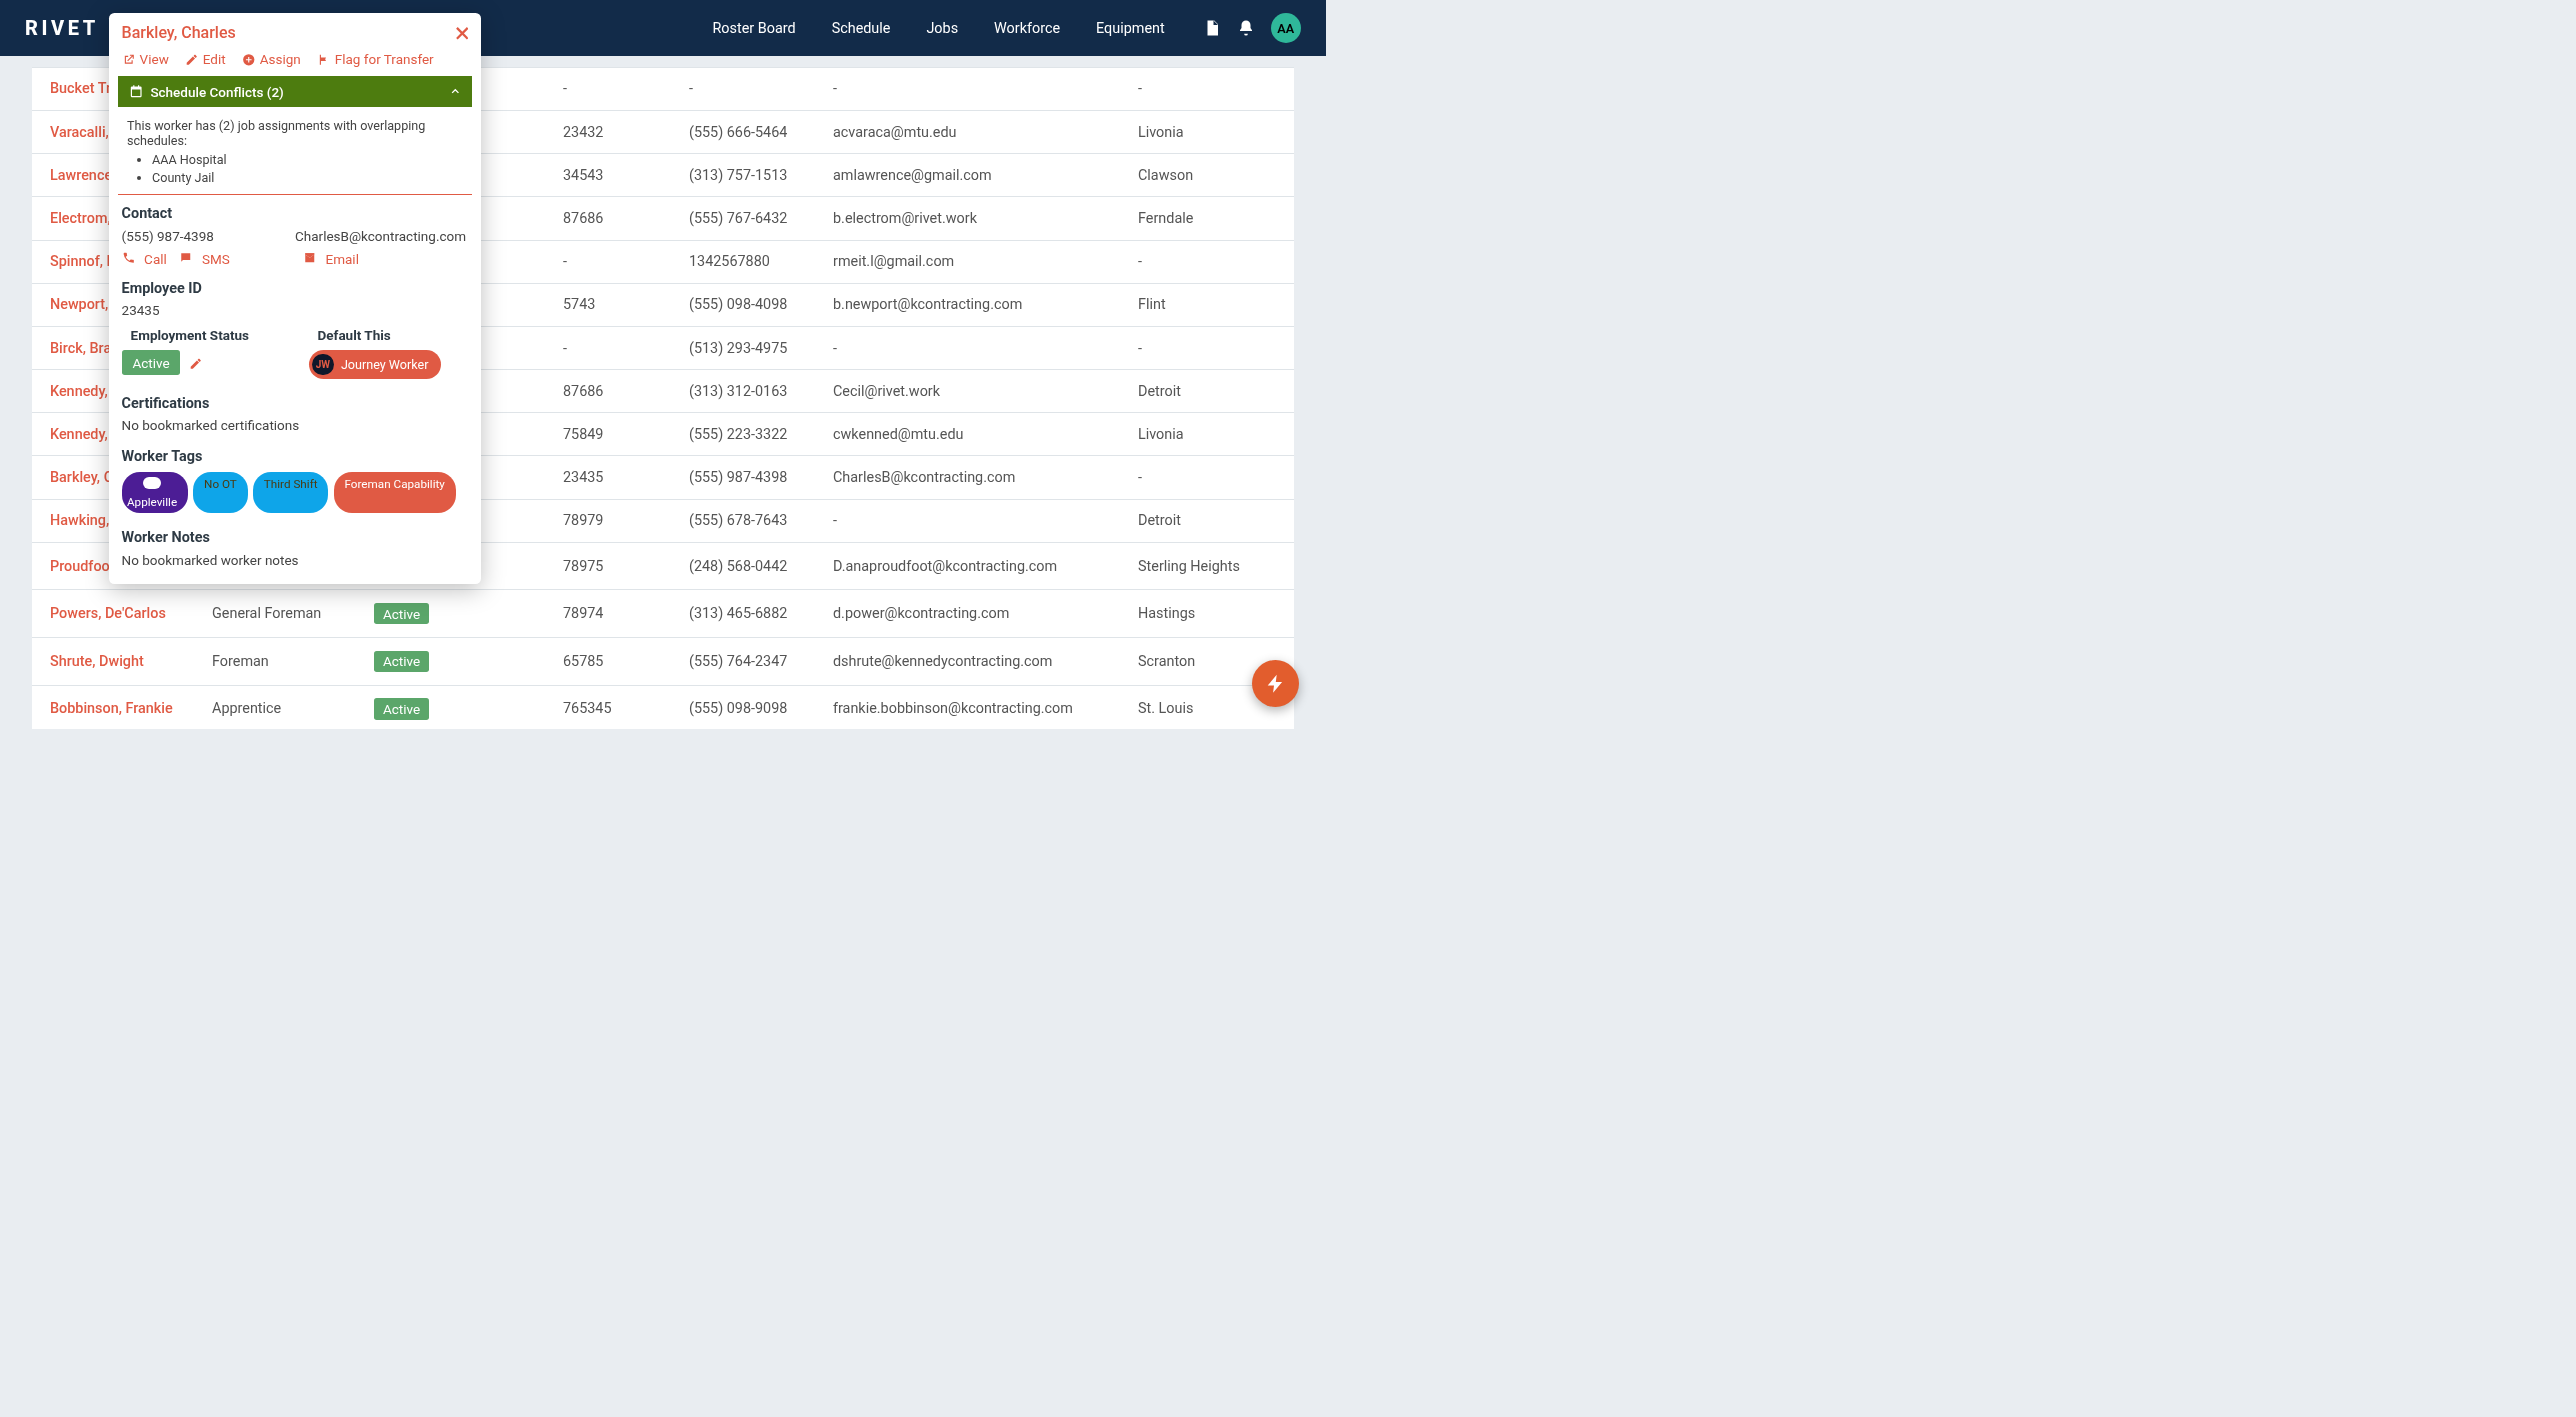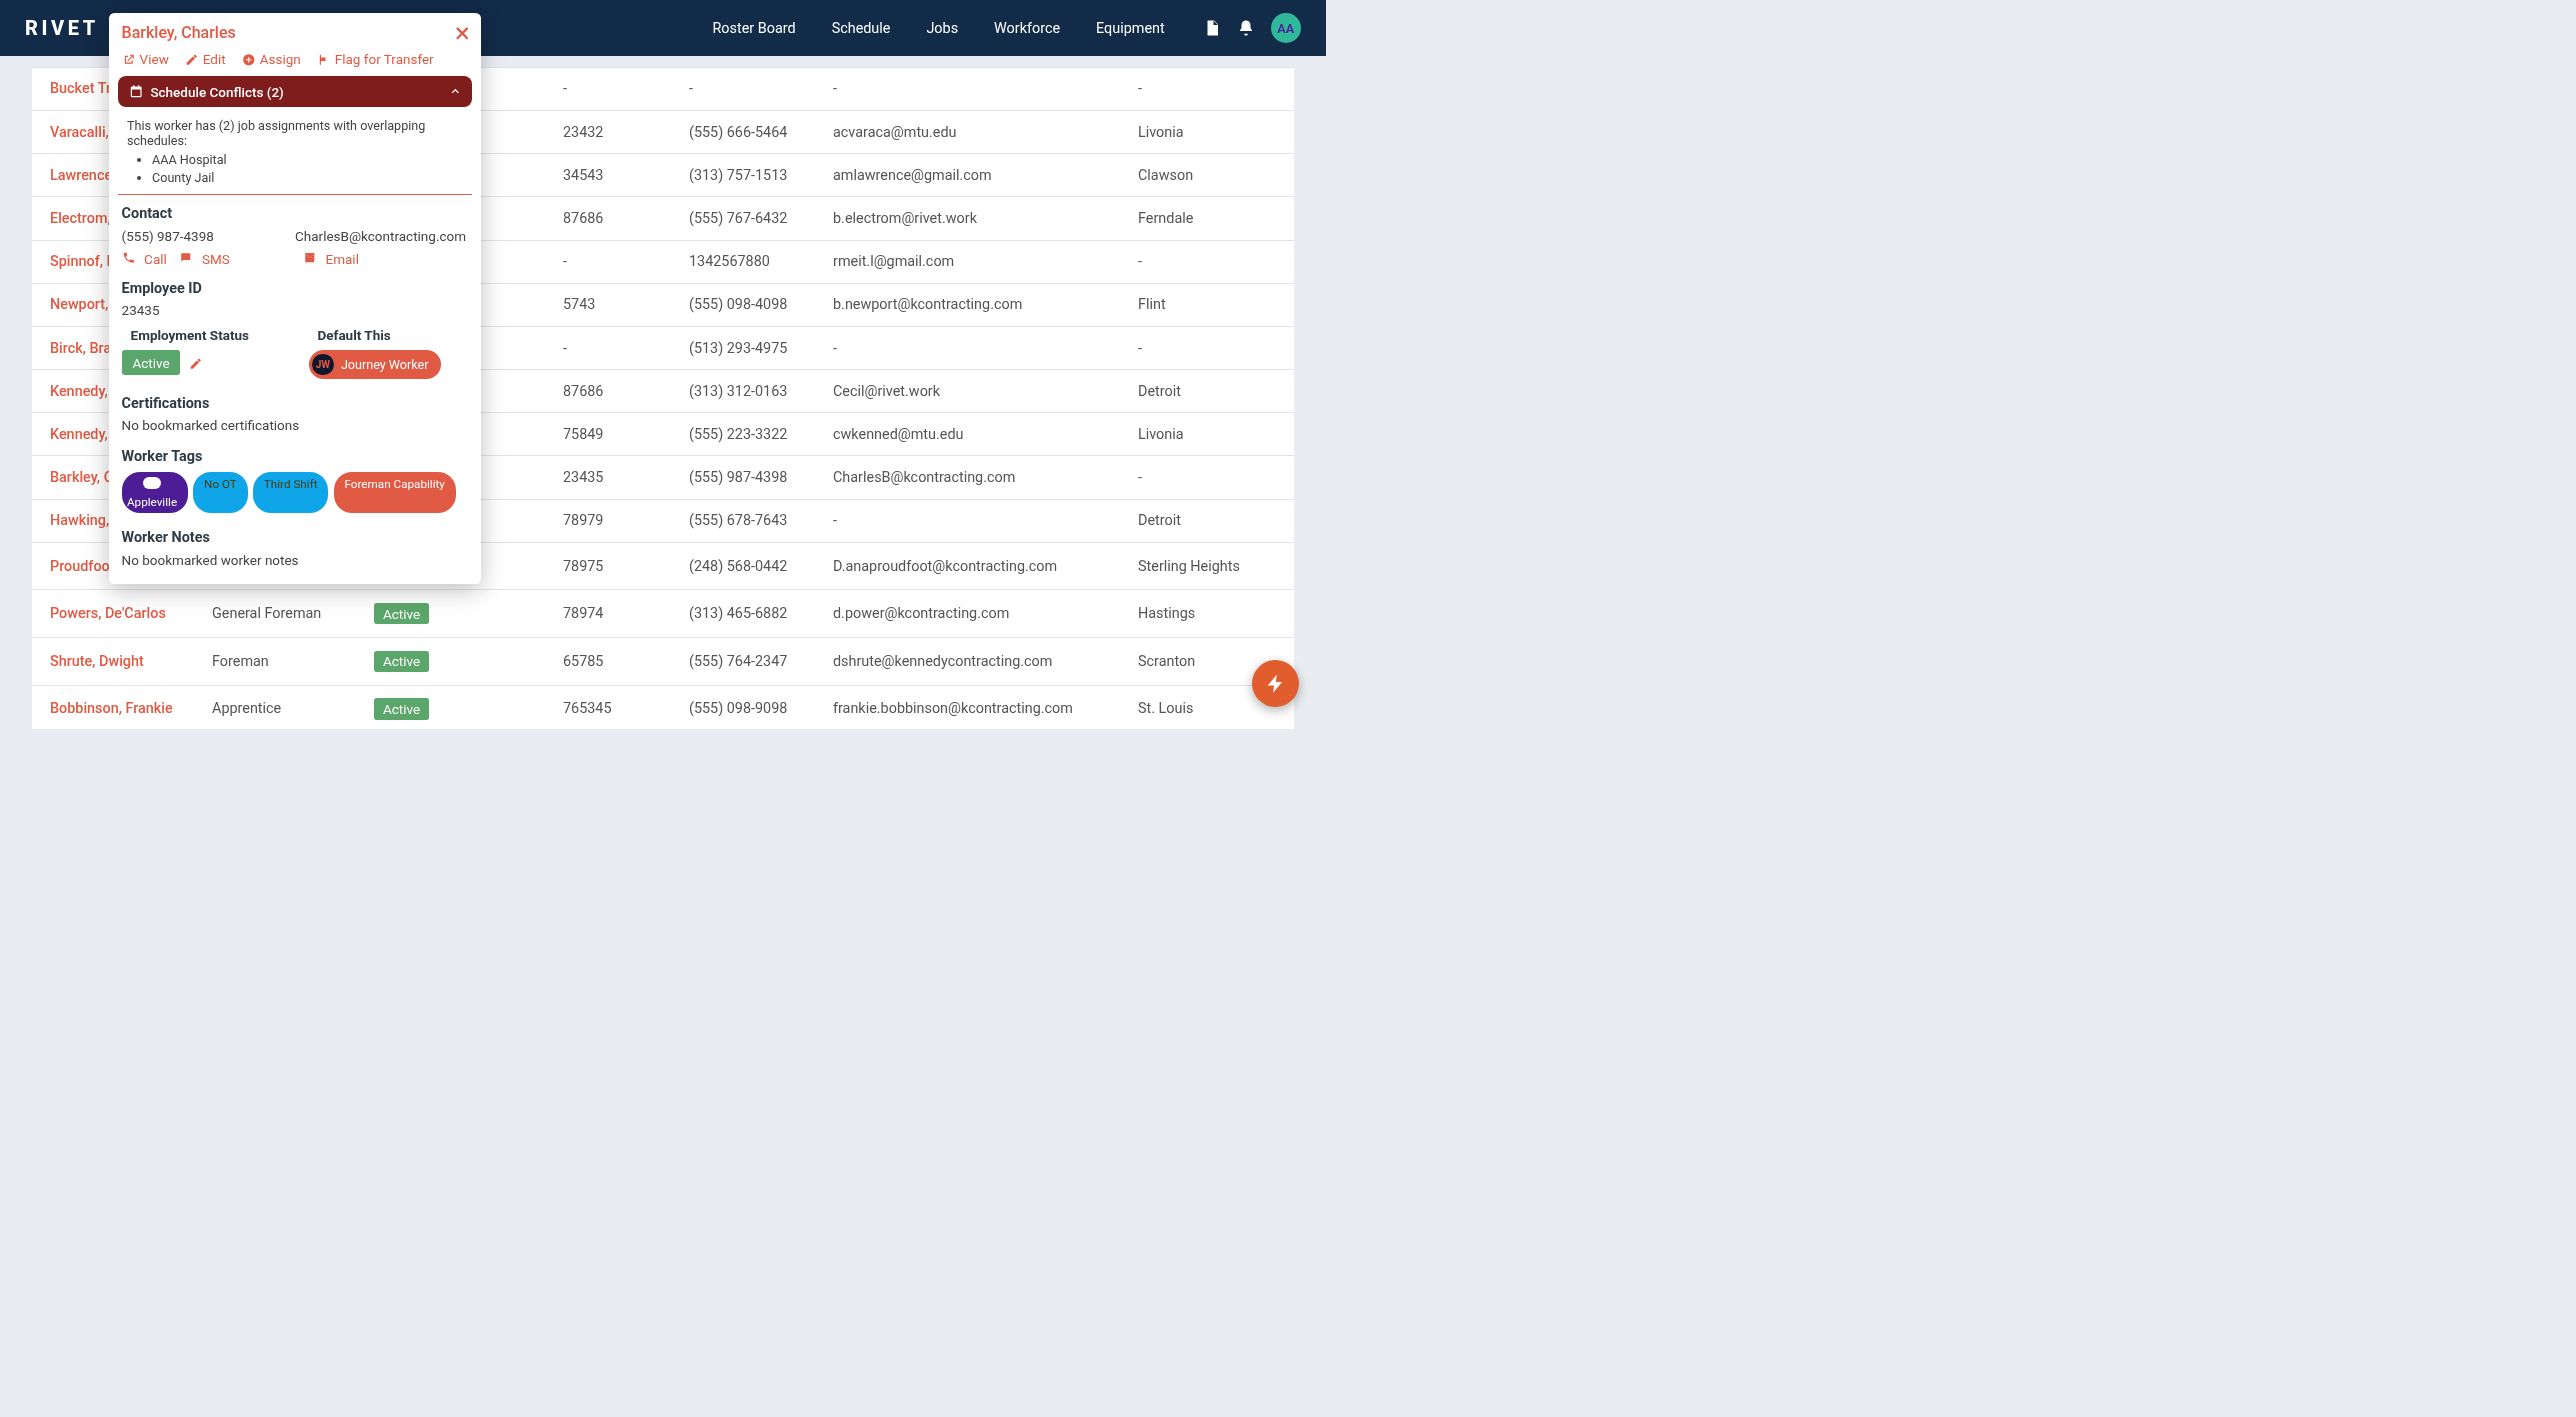--- a/index.html
+++ b/index.html
@@ -37,21 +37,21 @@
     font-weight: 400;
     cursor: pointer;
     padding: 5.4px 7.2px;
     text-align: center;
   }
   .nav-icons { display:flex; align-items:center; gap:16px; margin-left:9px; }
   .nav-icon { width:18px; height:18px; fill:#fff; cursor:pointer; }
   .avatar {
     width: 30.5px; height:30.5px; border-radius:50%;
     background:#2fb89a; display:flex; align-items:center; justify-content:center;
-    color:#4c1d95; font-weight:600; font-size:12.6px; cursor:pointer;
+    color:#000000; font-weight:600; font-size:12.6px; cursor:pointer;
   }
 
   
   .table-wrap {
     margin-top: 10.8px;
     padding: 0 32px;
   }
   table { border-collapse: collapse; width:100%; background:#fff; }
   tr { border-top:0.9px solid #dfe4e8; }
   td { padding: 12.6px 9px; font-size:14.4px; vertical-align:middle; }
@@ -96,23 +96,23 @@
     display:flex; gap:16px; padding:5.4px 12.6px 9px 12.6px; align-items:center;
   }
   .pop-action {
     display:flex; align-items:center; gap:4.5px;
     color:#e05a44; font-size:13.5px; cursor:pointer;
   }
   .pop-action svg { width:13.5px; height:13.5px; fill:#e05a44; }
 
   .conflict-bar {
     margin:0 9px;
-    background:#7f1d1d;
+    background:#4d7c0f;
     color:#fff;
-    border-radius:8px;
+    border-radius:0;
     padding:7.2px 10.8px;
     display:flex; align-items:center; gap:7.2px;
     font-size:13.5px; font-weight:500;
     cursor:pointer;
   }
   .conflict-bar svg.cal { width:14.4px; height:14.4px; fill:#fff; }
   .conflict-bar svg.chev { width:12.6px; height:12.6px; stroke:#fff; stroke-width:2.5; fill:none; margin-left:auto; }
 
   .conflict-body {
     margin:5.4px 9px 0 9px;

